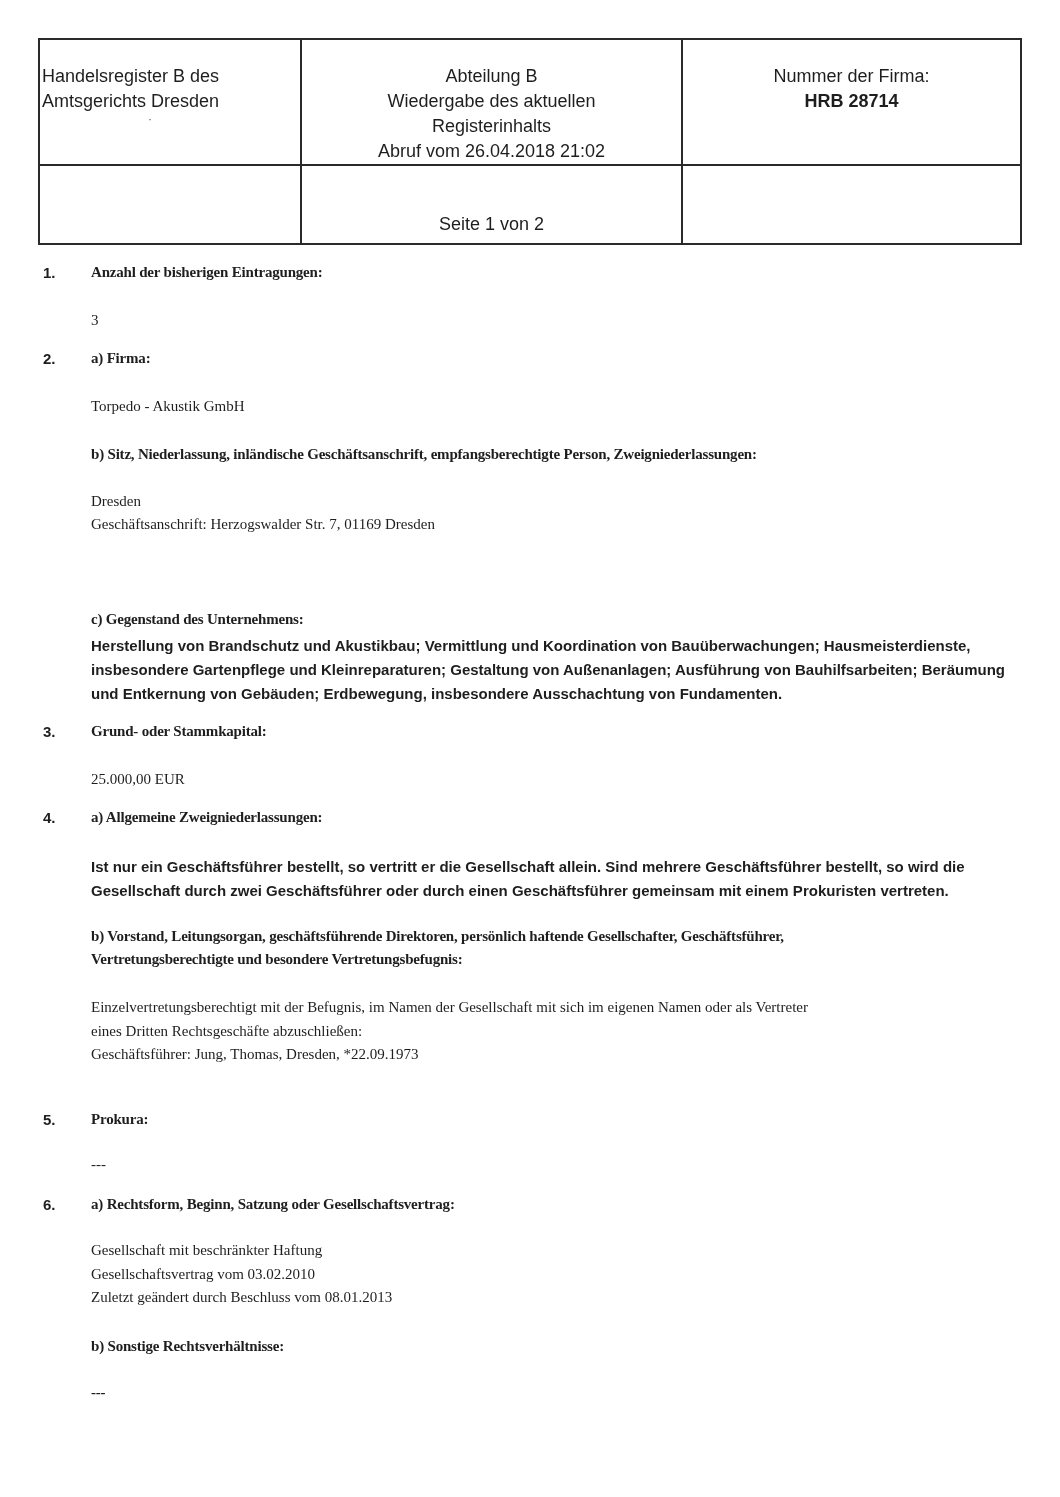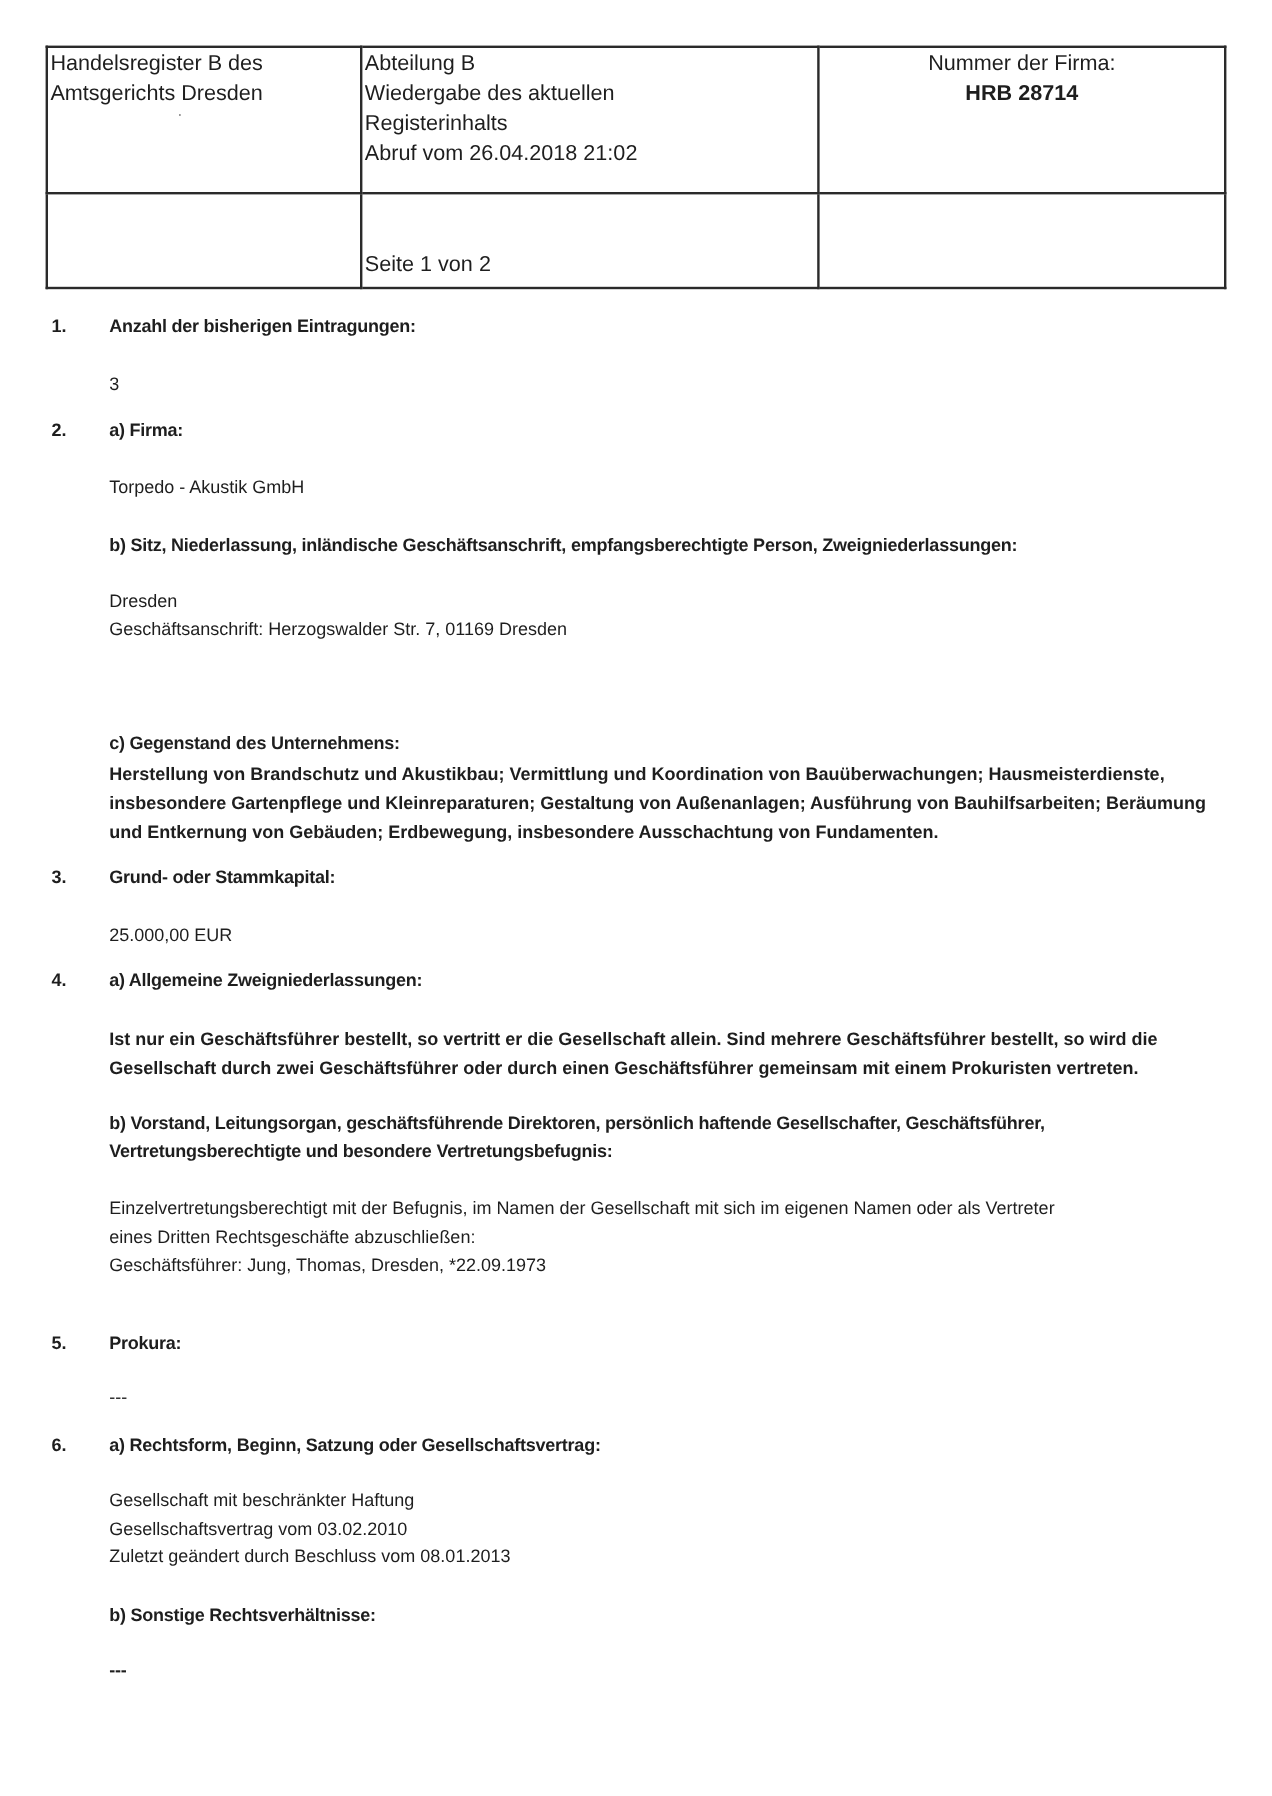--- a/index.html
+++ b/index.html
@@ -9,31 +9,31 @@
     }
     .header-table {
       position: absolute; left: 38px; top: 38px; width: 984px; height: 193px;
       border-collapse: collapse; table-layout: fixed;
     }
     .header-table td {
       border: 2px solid #2a2a2a; vertical-align: top; font-size: 18px; line-height: 25px;
       padding: 0 2px;
     }
     .c1 { width: 262px; }
-    .c2 { width: 381px; }
+    .c2 { width: 381px; text-align: center; }
     .c3 { text-align: center; }
-    .r1 td { height: 122px; padding-top: 0; box-sizing: border-box; }
+    .r1 td { height: 122px; padding-top: 24px; box-sizing: border-box; }
     .r2 td { height: 71px; }
     .r2 .c2 { vertical-align: bottom; padding-bottom: 6px; }
     .bold { font-weight: bold; }
     .dot { display: block; text-align: center; font-size: 12px; line-height: 10px; color: #555; margin-left: -40px; }
 
     .sec { position: absolute; left: 0; width: 1060px; font-size: 15px; }
     .num { position: absolute; left: 43px; font-weight: bold; }
-    .t { position: absolute; left: 91px; white-space: nowrap; }
+    .t { position: absolute; left: 91px; white-space: nowrap; font-family: Liberation Serif, serif; }
     .h { font-weight: bold; letter-spacing: -0.2px; }
     .p { position: absolute; left: 91px; width: 935px; line-height: 24px; font-weight: bold; }
   </style>
 </head>
 <body>
 
 <table class="header-table">
   <tbody>
       <tr class="r1">
     <td class="c1">

